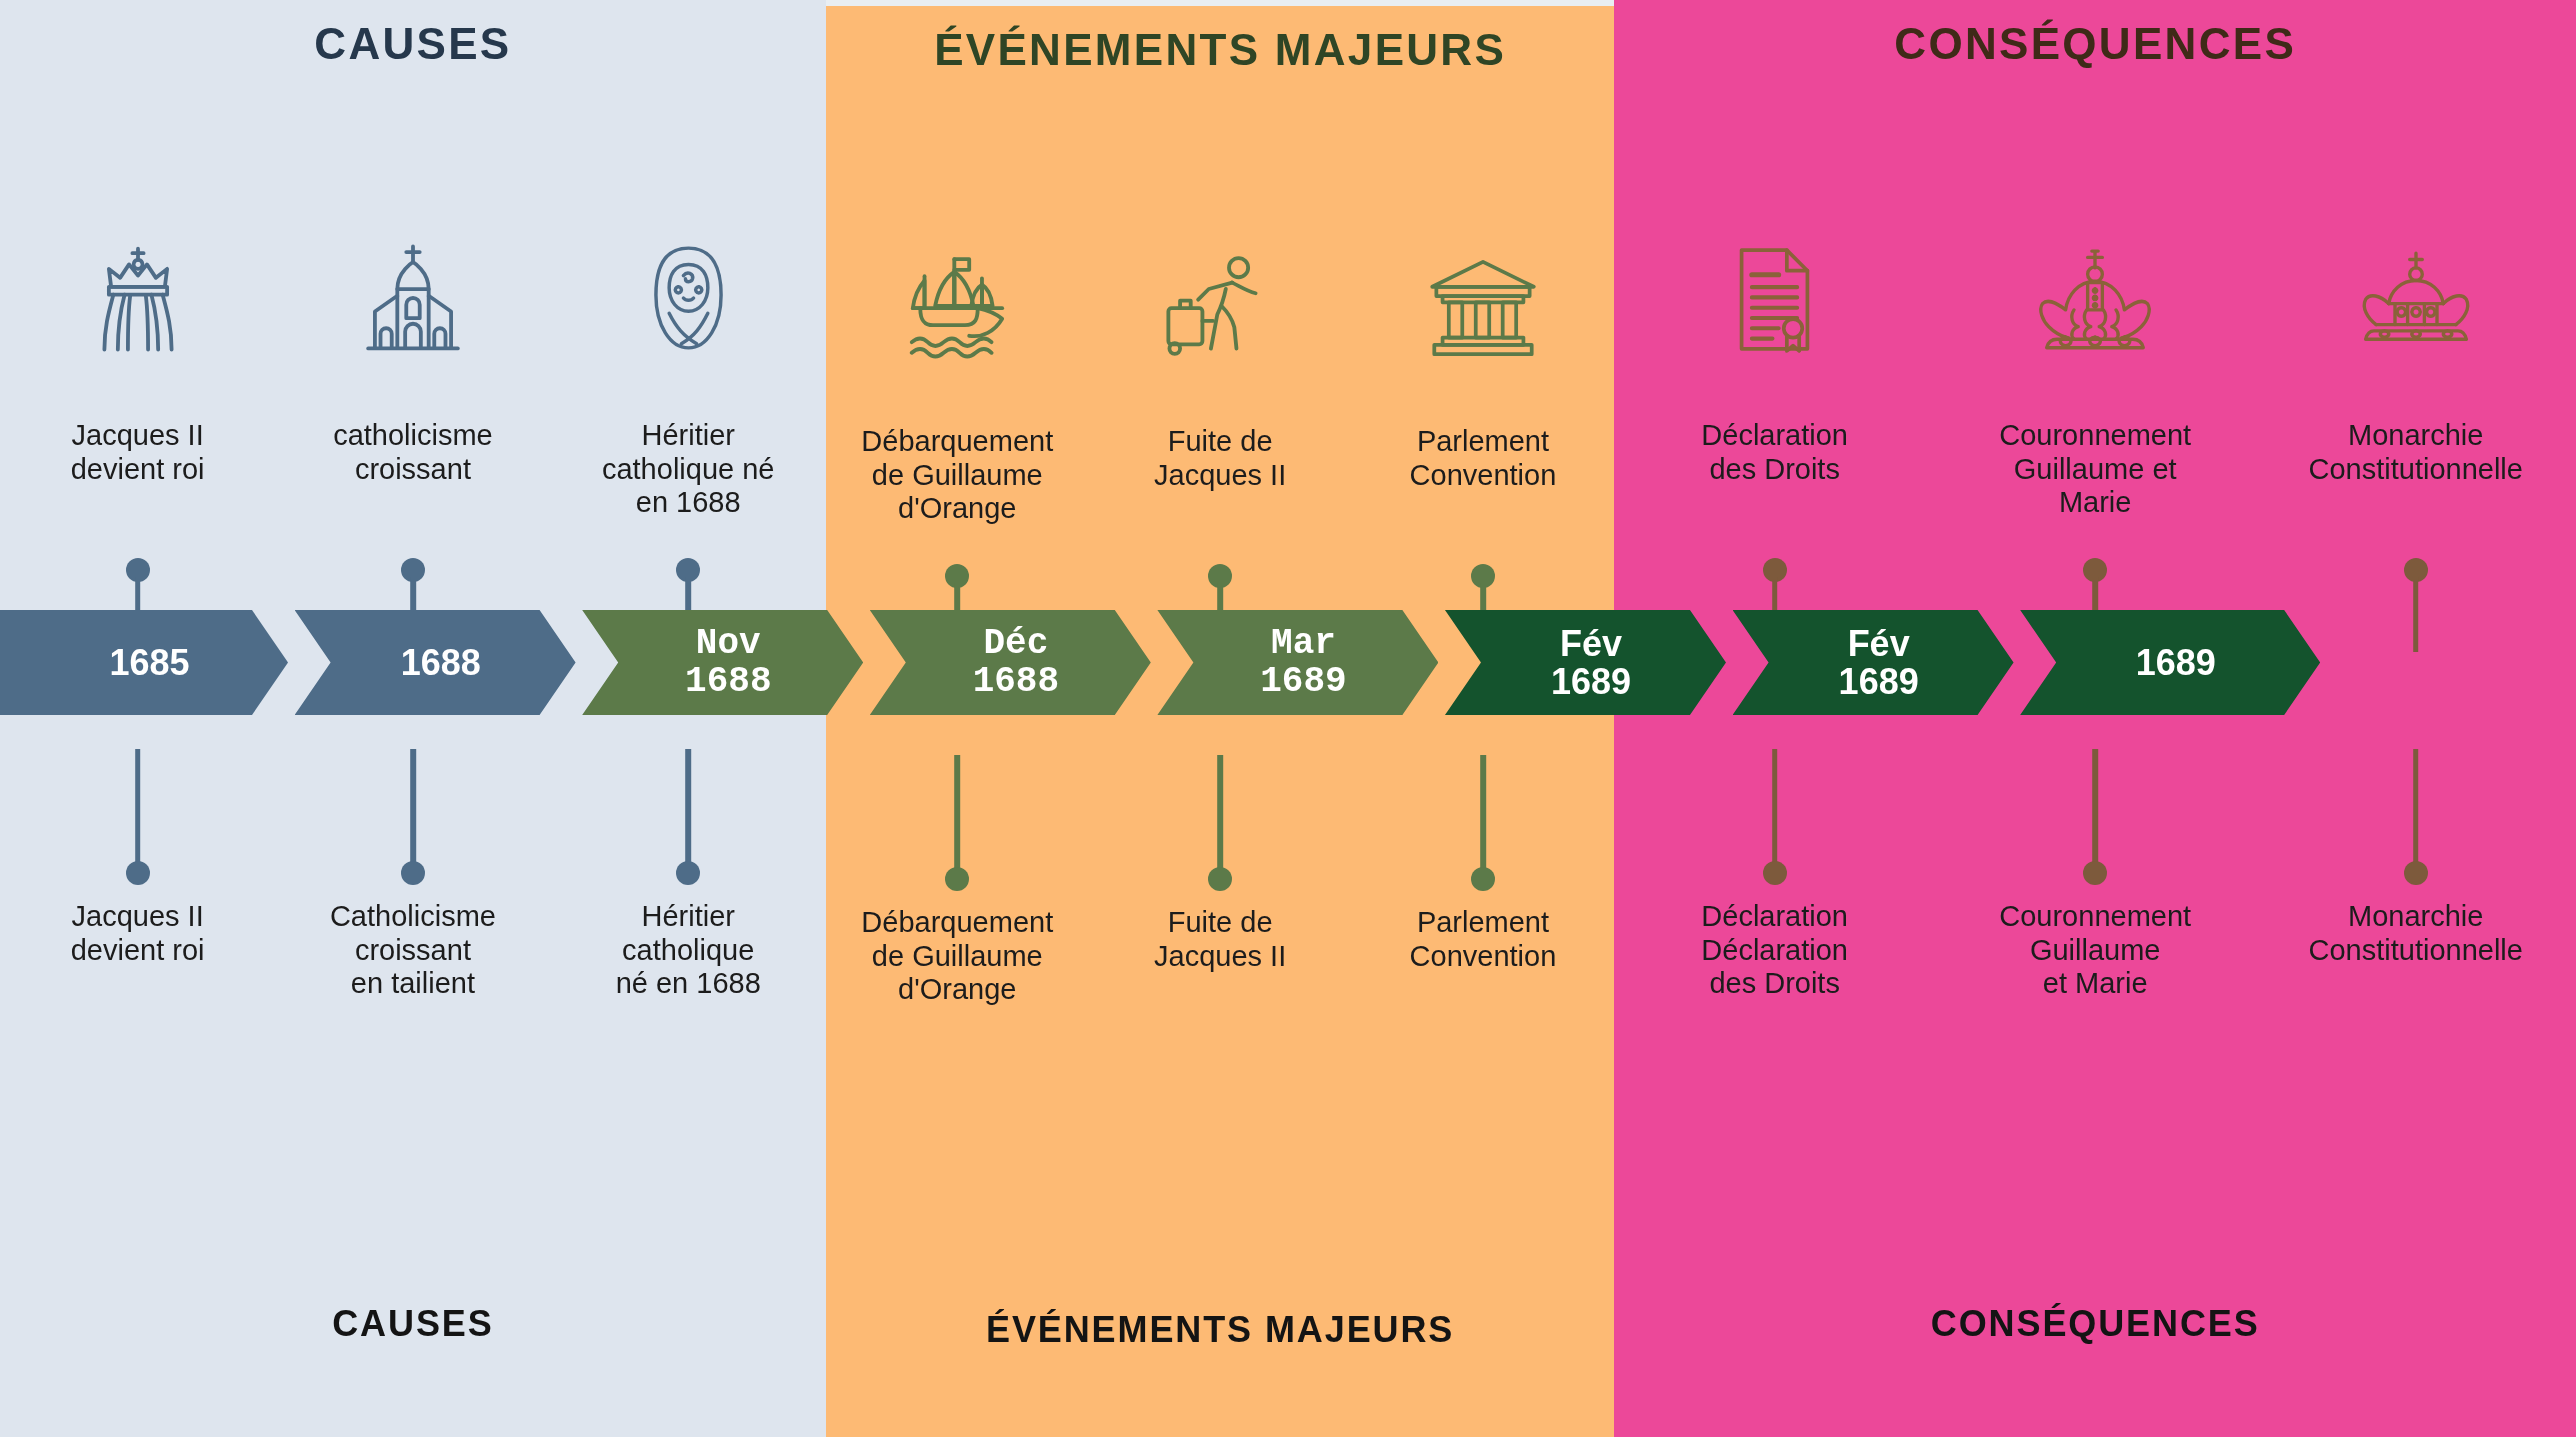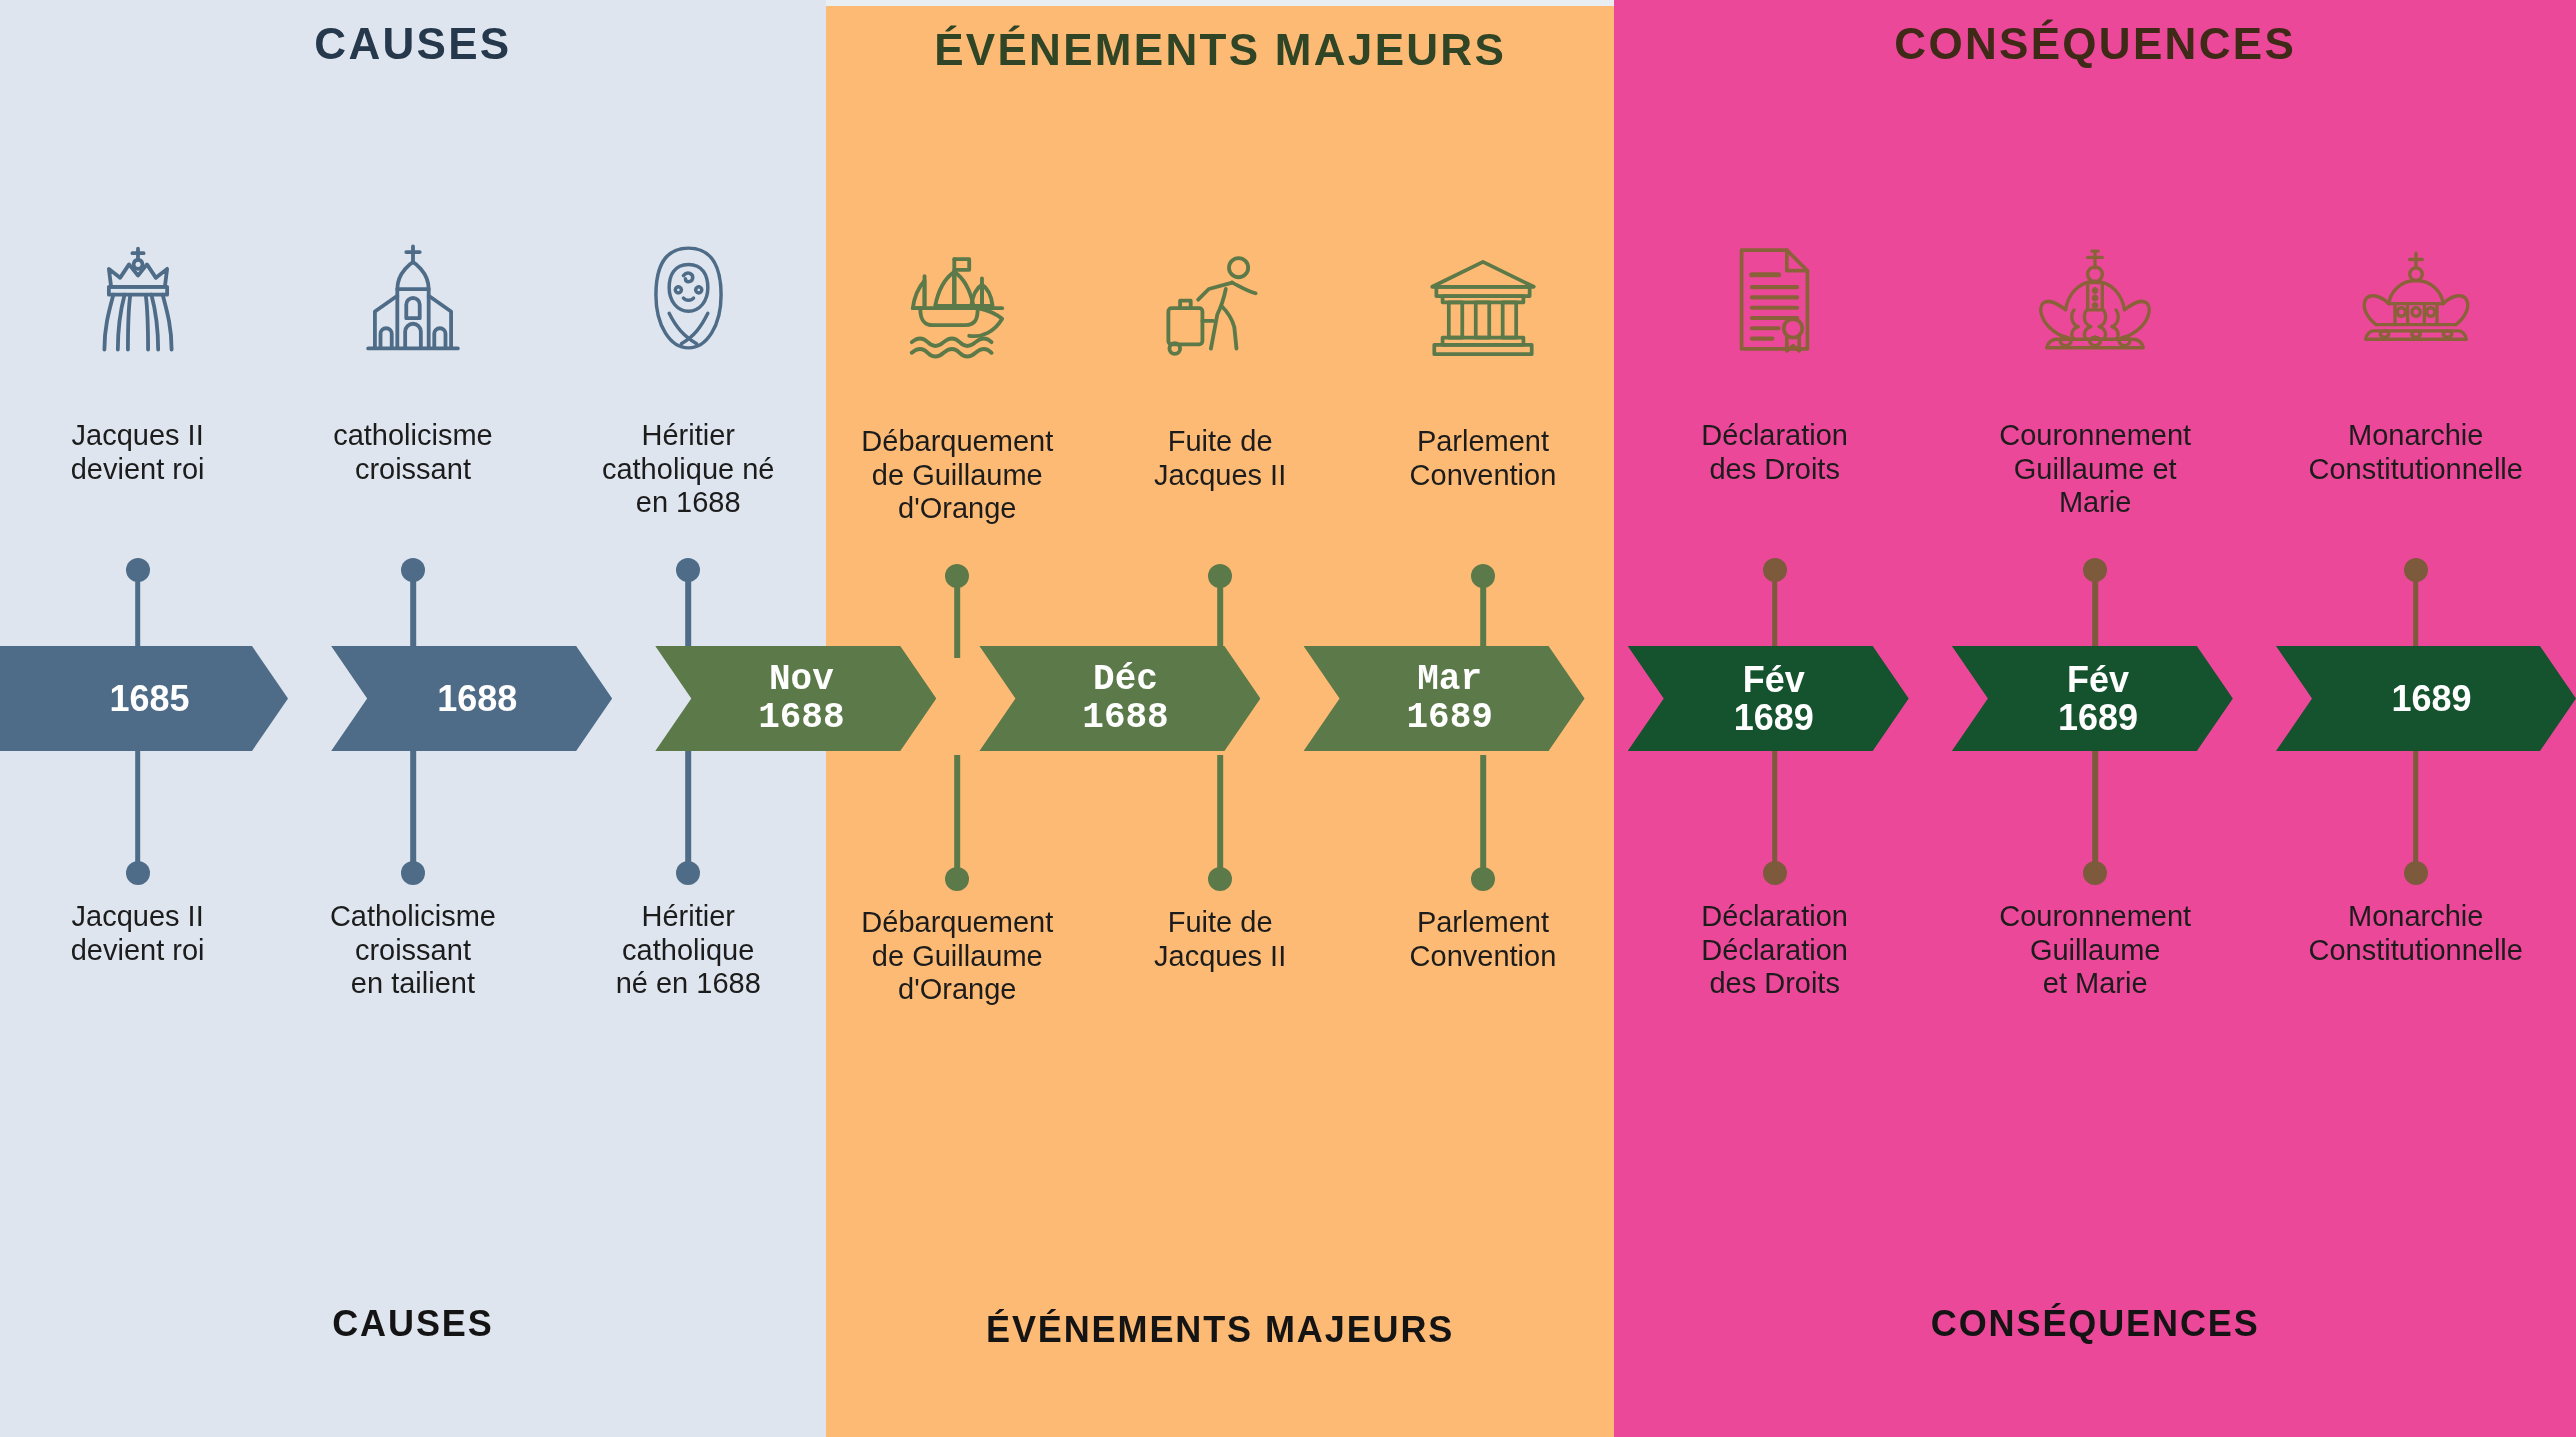--- a/index.html
+++ b/index.html
@@ -89,22 +89,22 @@
   }
   .conseq .bot-label{width:251px;}
 
   
   .causes .dot-top,.causes .dot-bot,.causes .stem-top,.causes .stem-bot{background:#4e6c88;}
   .events .dot-top,.events .dot-bot,.events .stem-top,.events .stem-bot{background:#5c7a49;}
   .conseq .dot-top,.conseq .dot-bot,.conseq .stem-top,.conseq .stem-bot{background:#7d5a3c;}
 
   
   .timeline{
-    position:absolute;top:646px;left:0;width:2576px;height:90px;
-    display:flex;z-index:5;justify-content:space-between;
+    position:absolute;top:610px;left:0;width:2576px;height:90px;
+    display:flex;z-index:5;
   }
   .chev{
     position:relative;height:105px;
     display:flex;align-items:center;justify-content:center;
     color:#ffffff;font-size:36px;font-weight:bold;line-height:1.05;
     text-align:center;white-space:pre-line;
     -webkit-clip-path:polygon(0 0, calc(100% - 36px) 0, 100% 50%, calc(100% - 36px) 100%, 0 100%, 36px 50%);
     clip-path:polygon(0 0, calc(100% - 36px) 0, 100% 50%, calc(100% - 36px) 100%, 0 100%, 36px 50%);
     margin-right:6.6px;
   }

